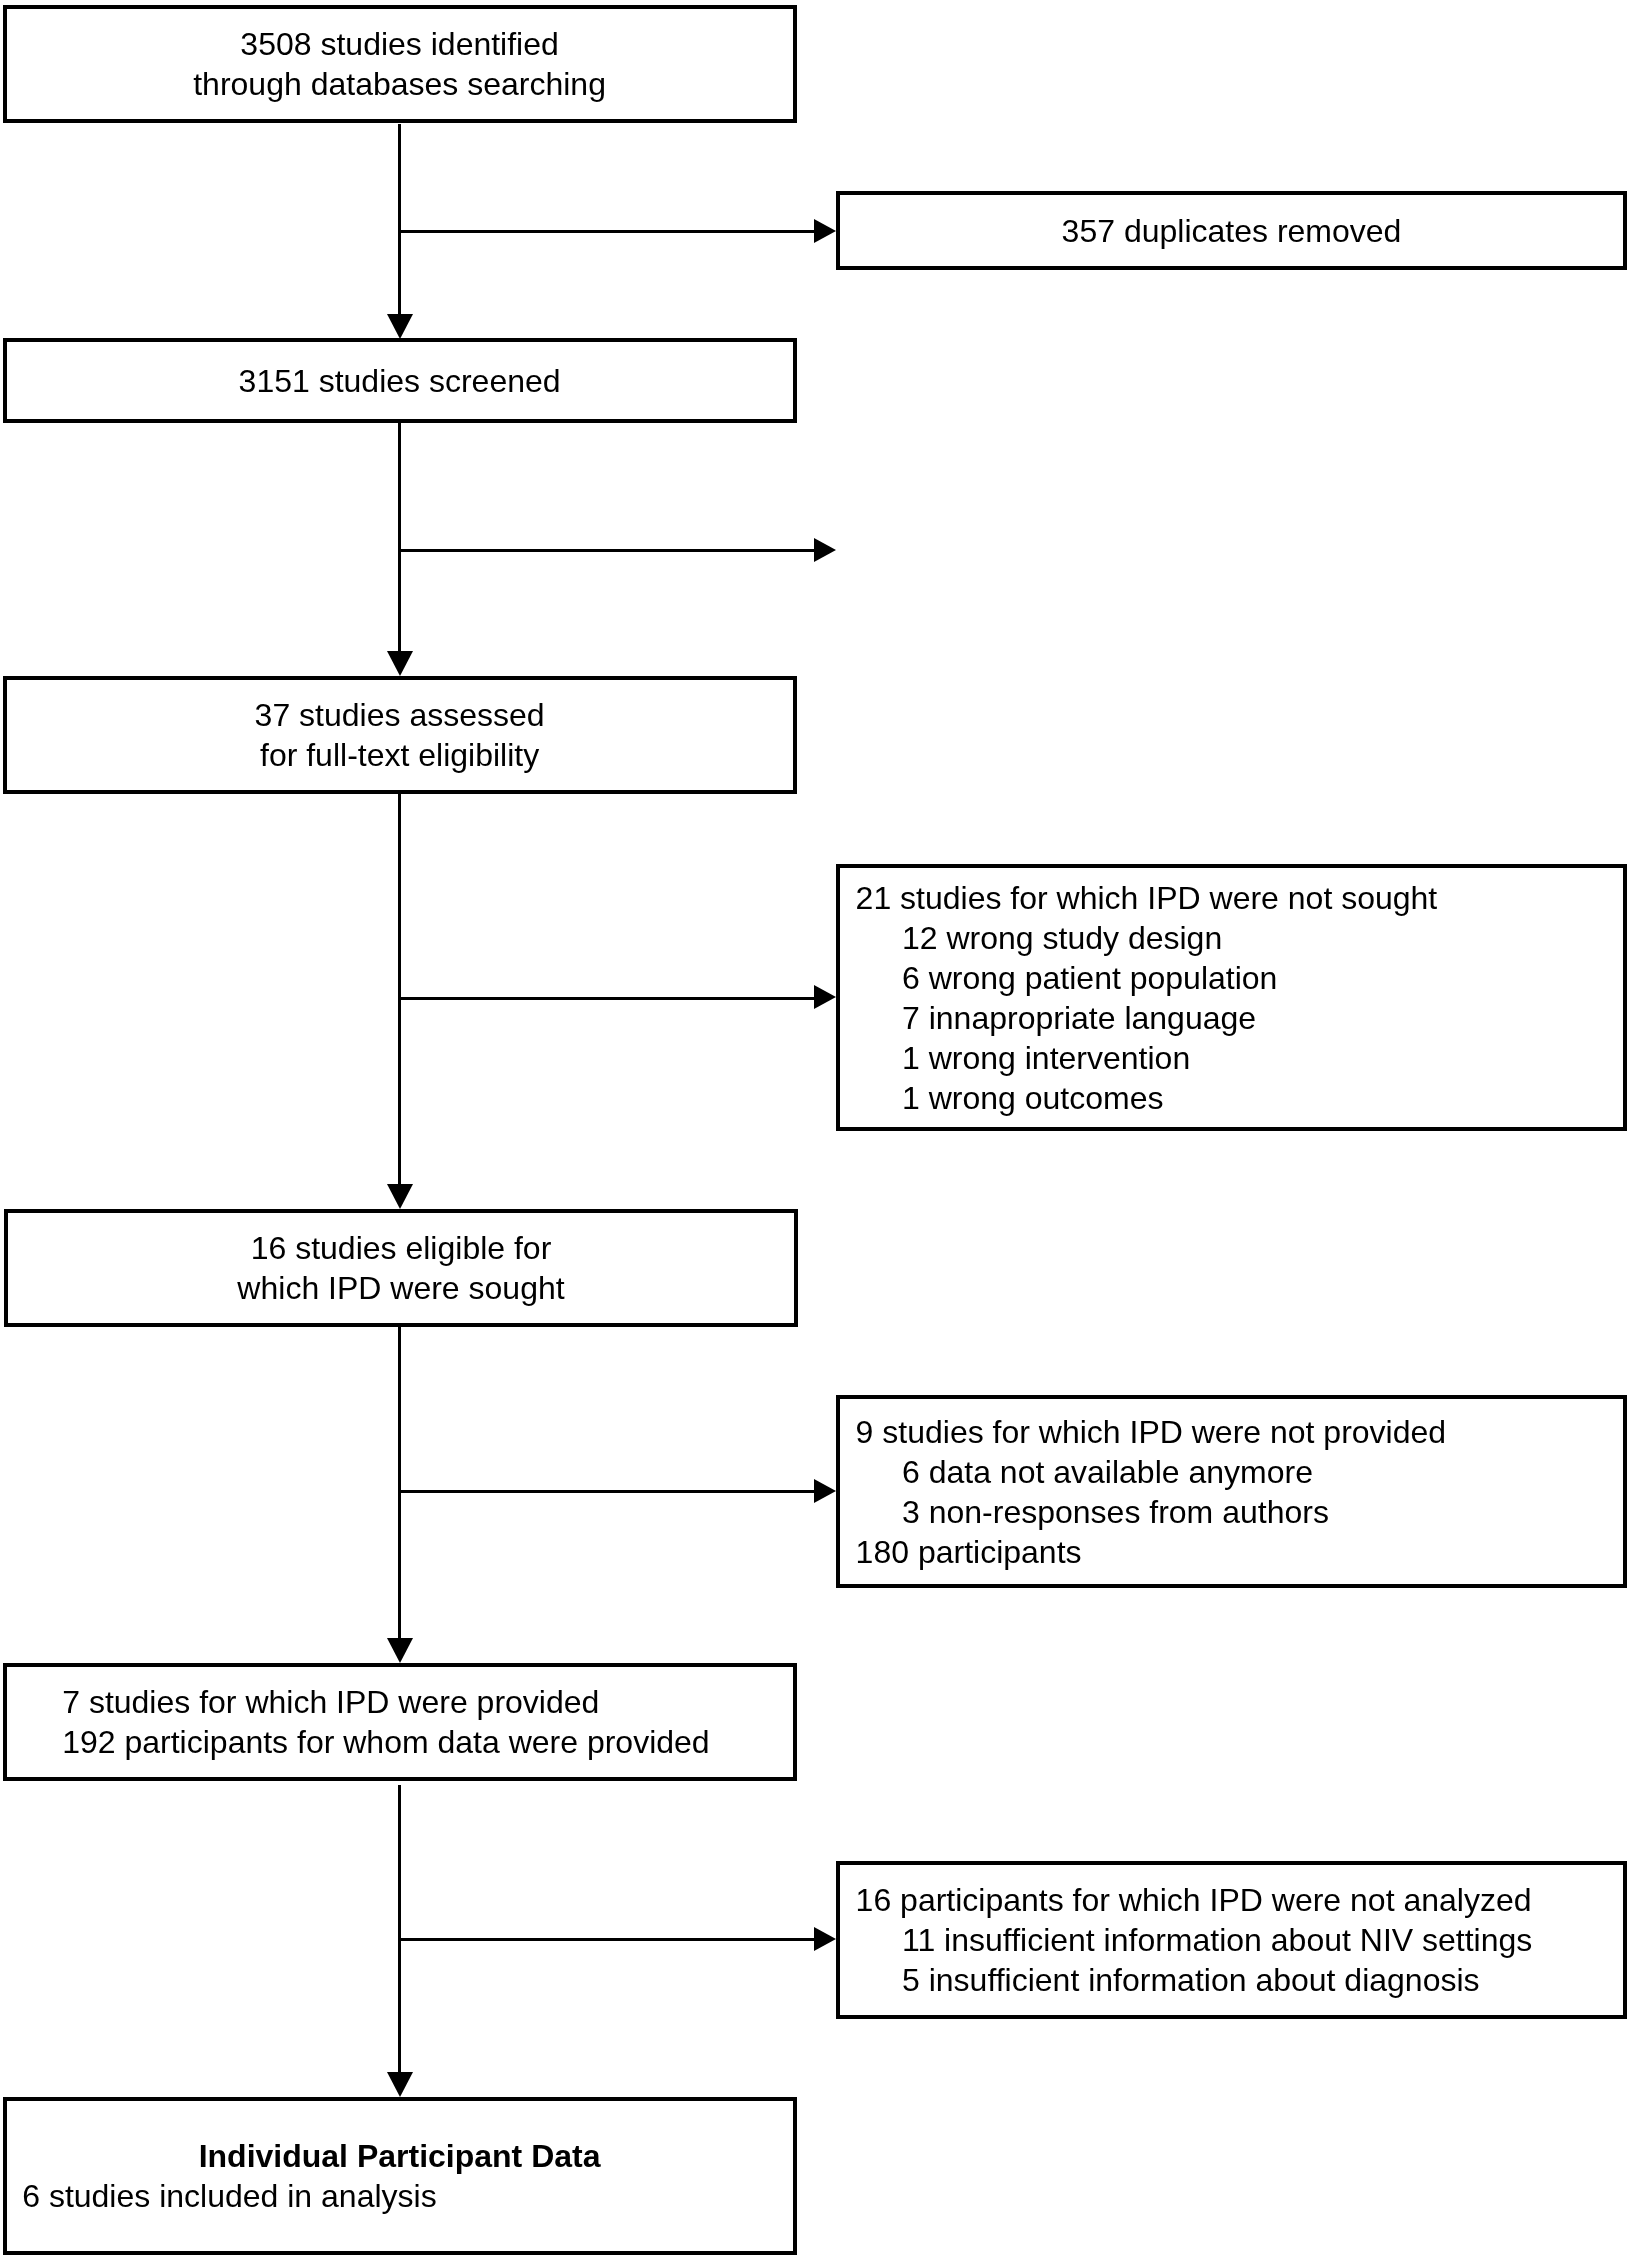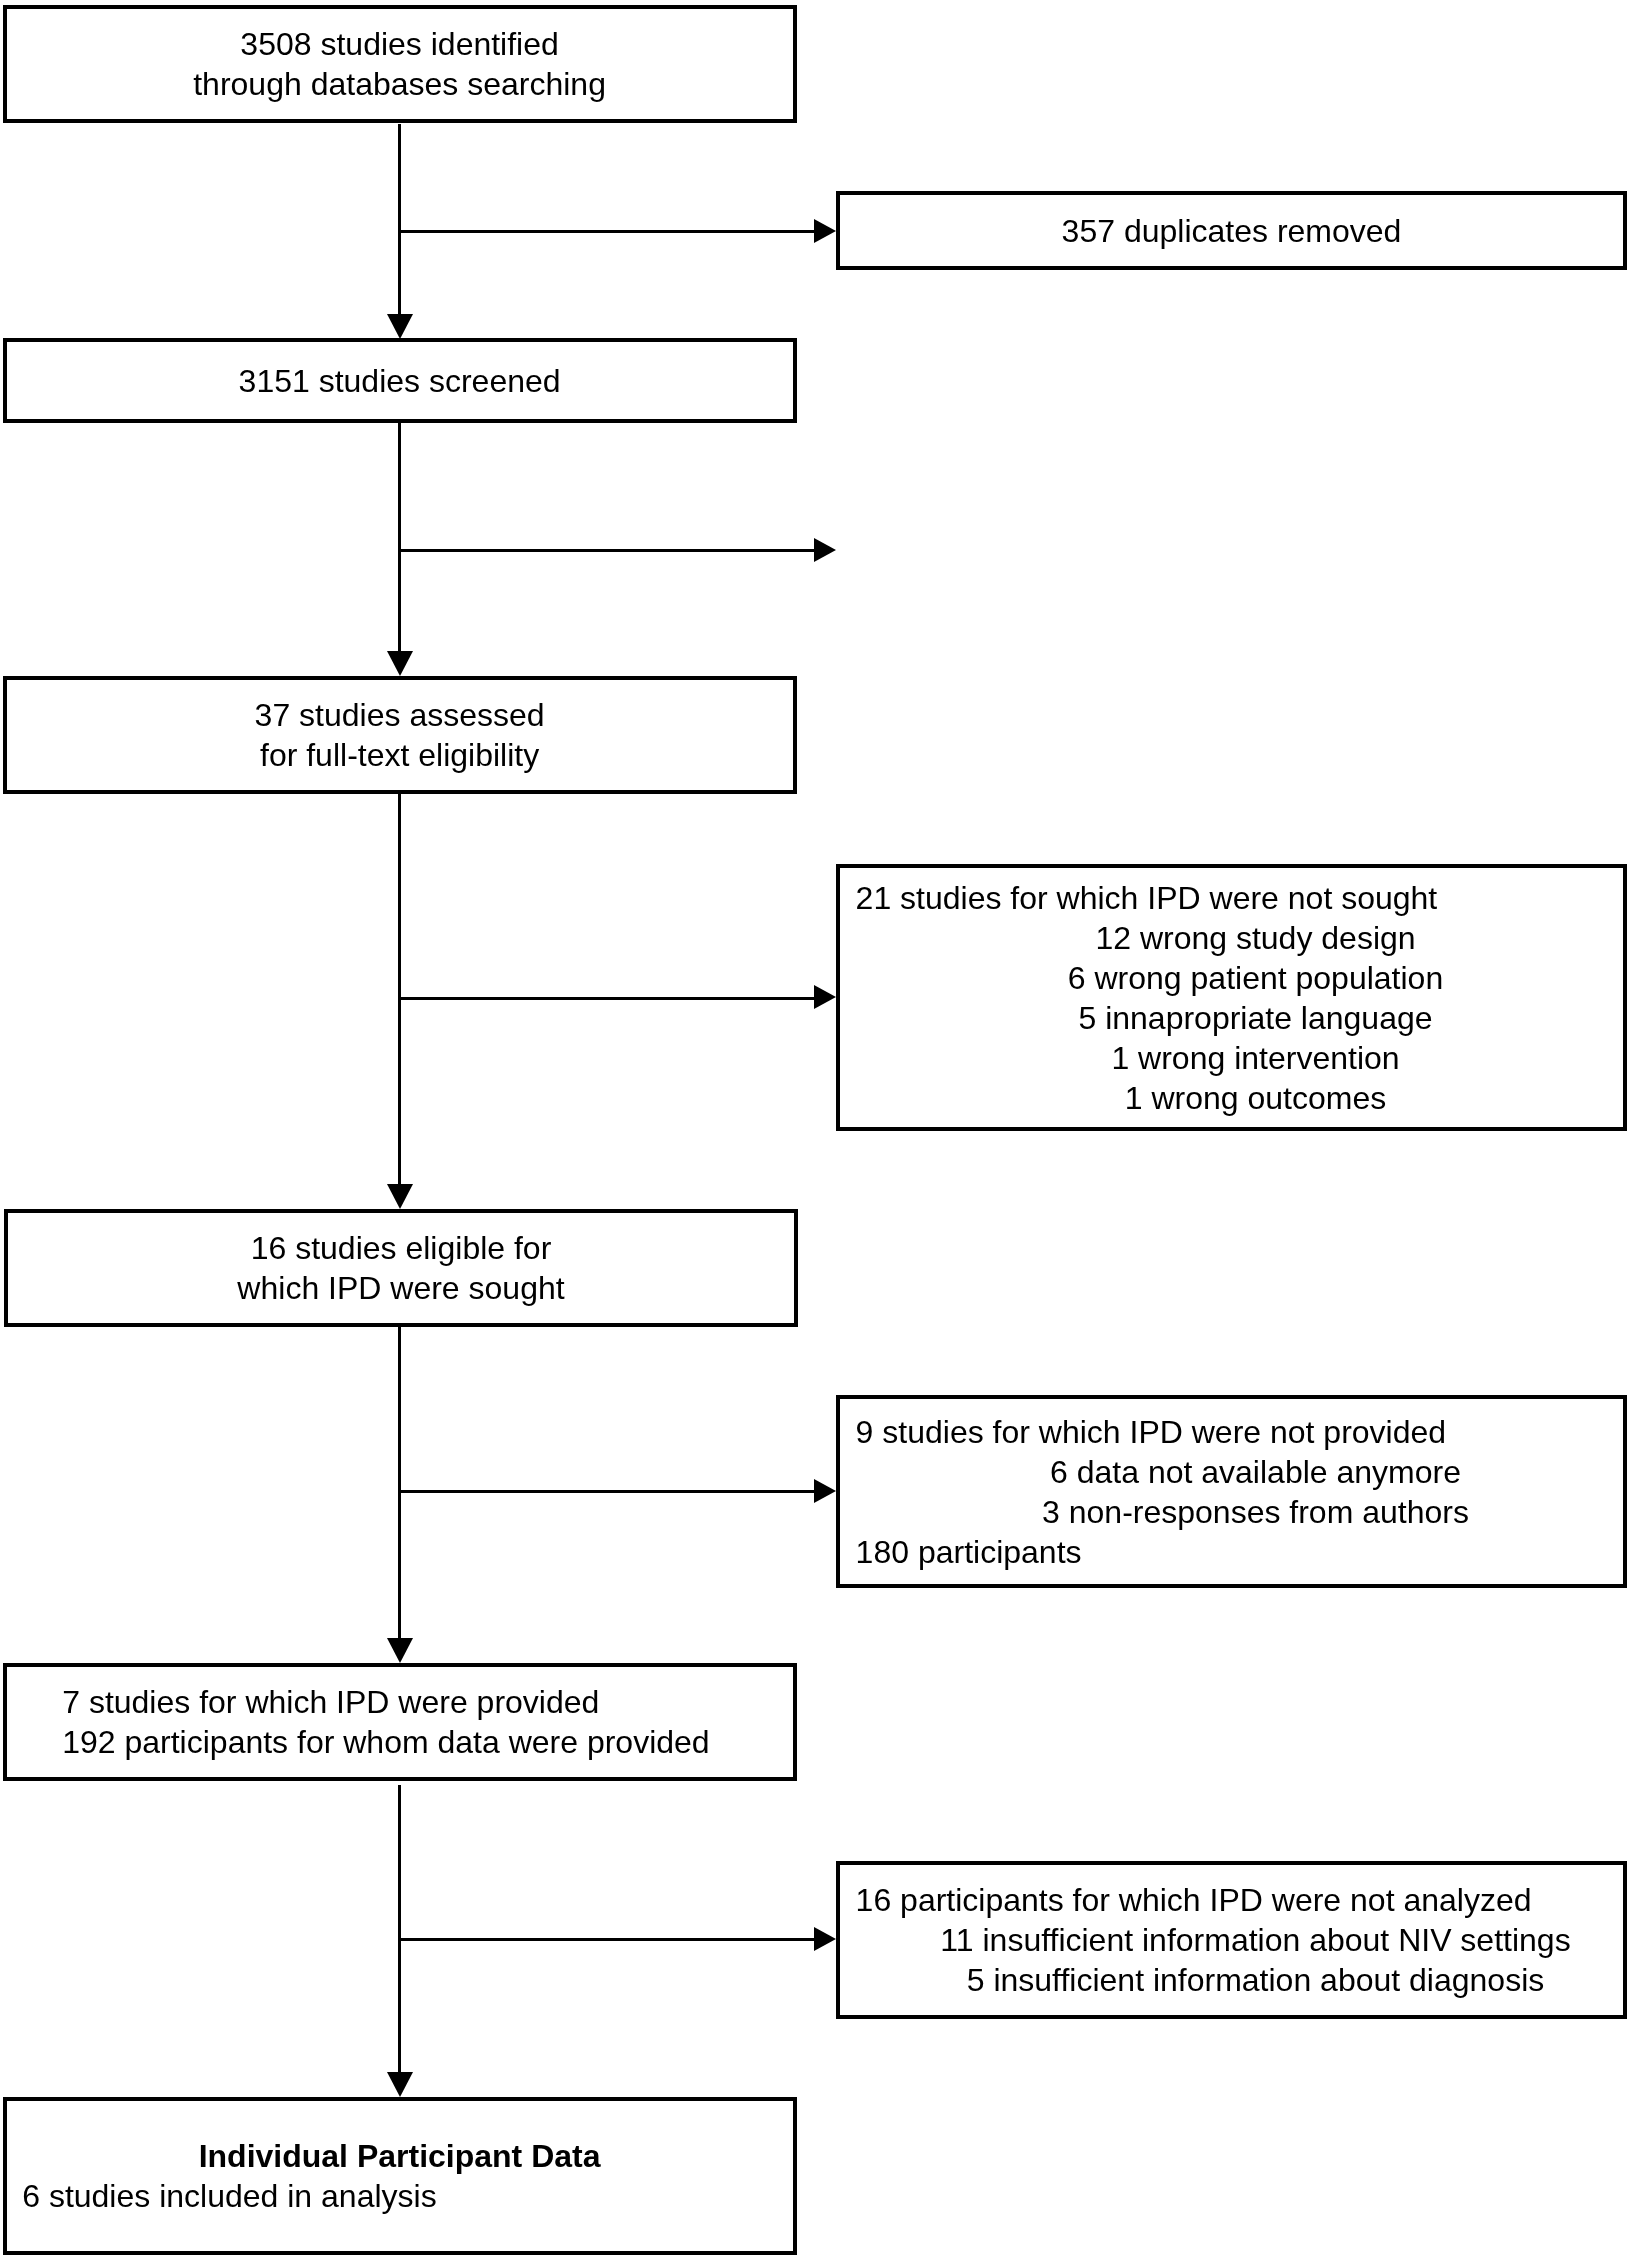--- a/index.html
+++ b/index.html
@@ -18,21 +18,21 @@
     background: #ffffff;
     display: flex;
     flex-direction: column;
     justify-content: center;
     font-size: 32px;
     line-height: 40px;
   }
   .line { white-space: nowrap; }
   .center { text-align: center; }
   .pad  { padding-left: 15.6px; padding-right: 5.2px; }
-  .indent { padding-left: 62px; padding-right: 14px; text-align: center; }
+  .indent { padding-left: 62px; padding-right: 14px; }
   .bold { font-weight: bold; }
   .vline { position: absolute; width: 2.6px; background: #000000; }
   .hline { position: absolute; height: 2.6px; background: #000000; }
   .arrow-down {
     position: absolute; width: 0; height: 0;
     border-left: 13px solid transparent;
     border-right: 13px solid transparent;
     border-top: 25px solid #000000;
   }
   .arrow-right {
@@ -113,21 +113,21 @@
 
   <div class="box" id="box-duplicates">
     <div class="line center">357 duplicates removed</div>
   </div>
 
 
   <div class="box" id="box-not-sought">
     <div class="line pad">21 studies for which IPD were not sought</div>
     <div class="line indent">12 wrong study design</div>
     <div class="line indent">6 wrong patient population</div>
-    <div class="line indent">5 innapropriate language</div>
+    <div class="line indent">7 innapropriate language</div>
     <div class="line indent">1 wrong intervention</div>
     <div class="line indent">1 wrong outcomes</div>
   </div>
 
   <div class="box" id="box-not-provided">
     <div class="line pad">9 studies for which IPD were not provided</div>
     <div class="line indent">6 data not available anymore</div>
     <div class="line indent">3 non-responses from authors</div>
     <div class="line pad">180 participants</div>
   </div>

